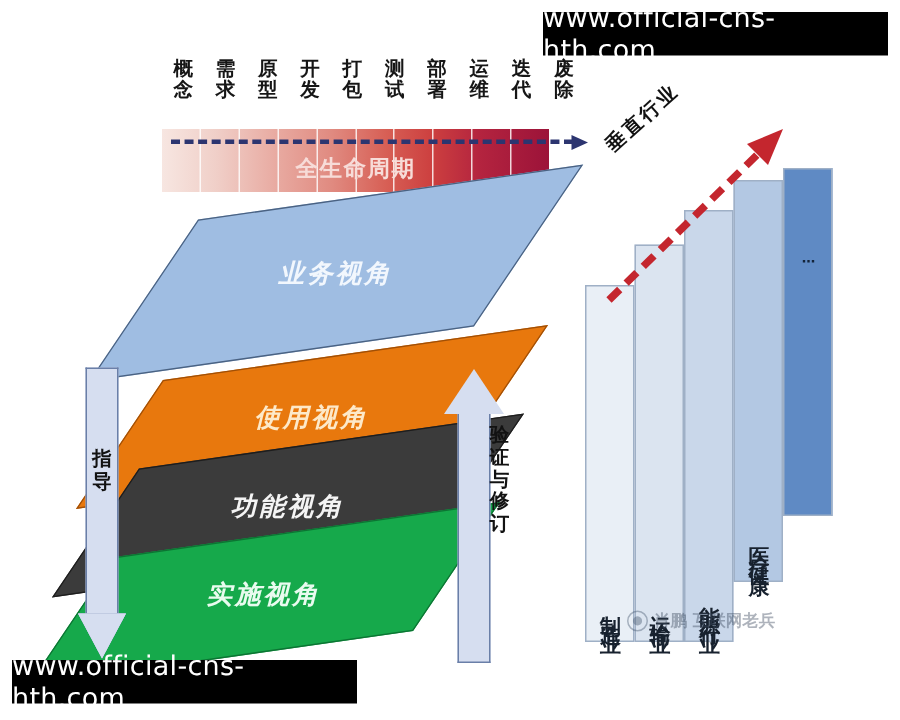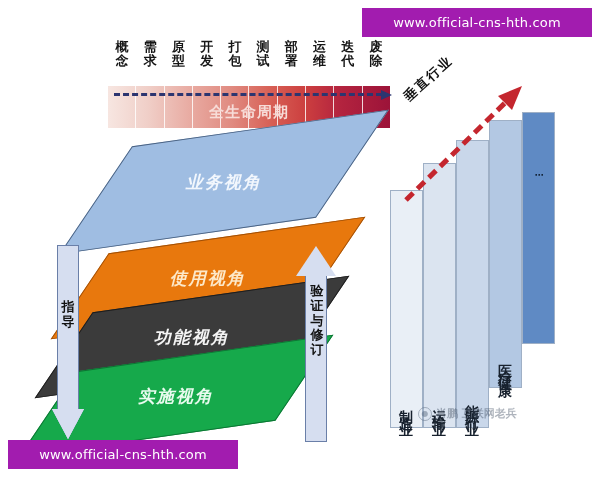--- a/index.html
+++ b/index.html
@@ -33,21 +33,21 @@
     color: #161616;
     line-height: 1.08;
     letter-spacing: 0px;
   }
   .phase span { display: block; }
 
   
   .band {
     position: absolute;
     left: 108px; top: 86px;
-    width: 282px; height: 42px;
+    width: 258px; height: 42px;
     background: linear-gradient(to right,
       #f7e6e1 0%,
       #f0cfc8 14%,
       #e8a9a0 30%,
       #e08a80 44%,
       #d75f55 58%,
       #cc3f3f 70%,
       #b4243f 82%,
       #9c1339 100%);
   }
@@ -190,21 +190,21 @@
   #verify-arrow .head {
     position: absolute;
     left: 0; top: 0;
     width: 0; height: 0;
     border-left: 20px solid transparent;
     border-right: 20px solid transparent;
     border-bottom: 30px solid #d6def0;
   }
   #verify-arrow .alabel {
     position: absolute;
-    left: 12px; top: 38px;
+    left: 28px; top: 38px;
     width: 18px;
     font-size: 13px;
     font-weight: bold;
     color: #121212;
     line-height: 1.14;
     text-align: center;
   }
 
   
   .vpanel {
@@ -252,23 +252,23 @@
     color: #111111;
     letter-spacing: 2px;
     white-space: nowrap;
     transform: rotate(-42deg);
     transform-origin: left top;
   }
 
   
   .watermark {
     position: absolute;
-    background: #a21caf;
+    background: #000000;
     color: #ffffff;
-    font-size: 13px;
+    font-size: 18px;
     display: flex;
     align-items: center;
     justify-content: center;
     letter-spacing: 0.2px;
   }
   #watermark-top { left: 362px; top: 8px; width: 230px; height: 29px; }
   #watermark-bottom { left: 8px; top: 440px; width: 230px; height: 29px; }
 
   #wechat-watermark {
     position: absolute;

